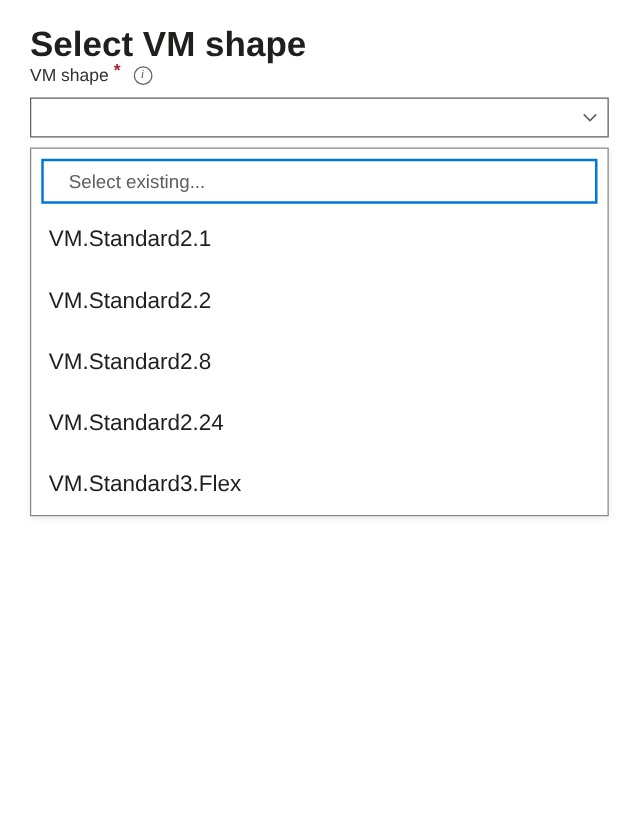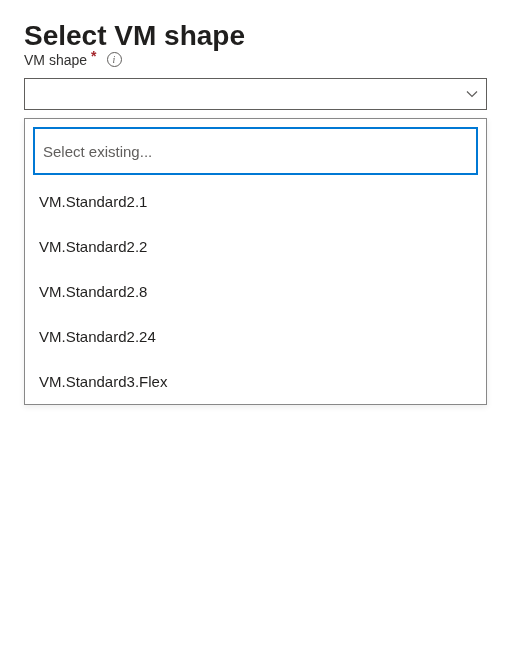--- a/index.html
+++ b/index.html
@@ -15,21 +15,21 @@
       padding: 20px 24px;
       color: #323130;
     }
     .page-title {
       font-size: 28px;
       font-weight: 600;
       color: #201f1e;
     }
     .field-label-row {
       display: flex;
-      align-items: flex-start;
+      align-items: center;
       gap: 4px;
       margin-bottom: 10px;
       font-size: 14px;
       color: #323130;
     }
     .required-asterisk {
       color: #a4262c;
       font-weight: 600;
       position: relative;
       top: -4px;
@@ -75,36 +75,36 @@
       stroke-width: 1.2;
     }
     .dropdown-panel {
       border: 1px solid #888;
       background: #fff;
       box-shadow: 0 2px 6px rgba(0,0,0,0.08);
       padding: 8px 8px 0 8px;
     }
     .search-input {
       width: 100%;
-      height: 48px;
+      height: 36px;
       border: 2px solid #0078d4;
-      padding: 0 8px;
+      padding: 0 20px;
       font-size: 15px;
       color: #201f1e;
       outline: none;
       font-family: inherit;
       margin-bottom: 4px;
     }
     .search-input::placeholder {
       color: #605e5c;
       opacity: 1;
     }
     .option-item {
       padding: 14px 6px;
-      font-size: 15px;
+      font-size: 18px;
       color: #201f1e;
       cursor: pointer;
     }
   </style>
 </head>
 <body>
 
 <h1 class="page-title">Select VM shape</h1>
 
 <div class="field-label-row">

